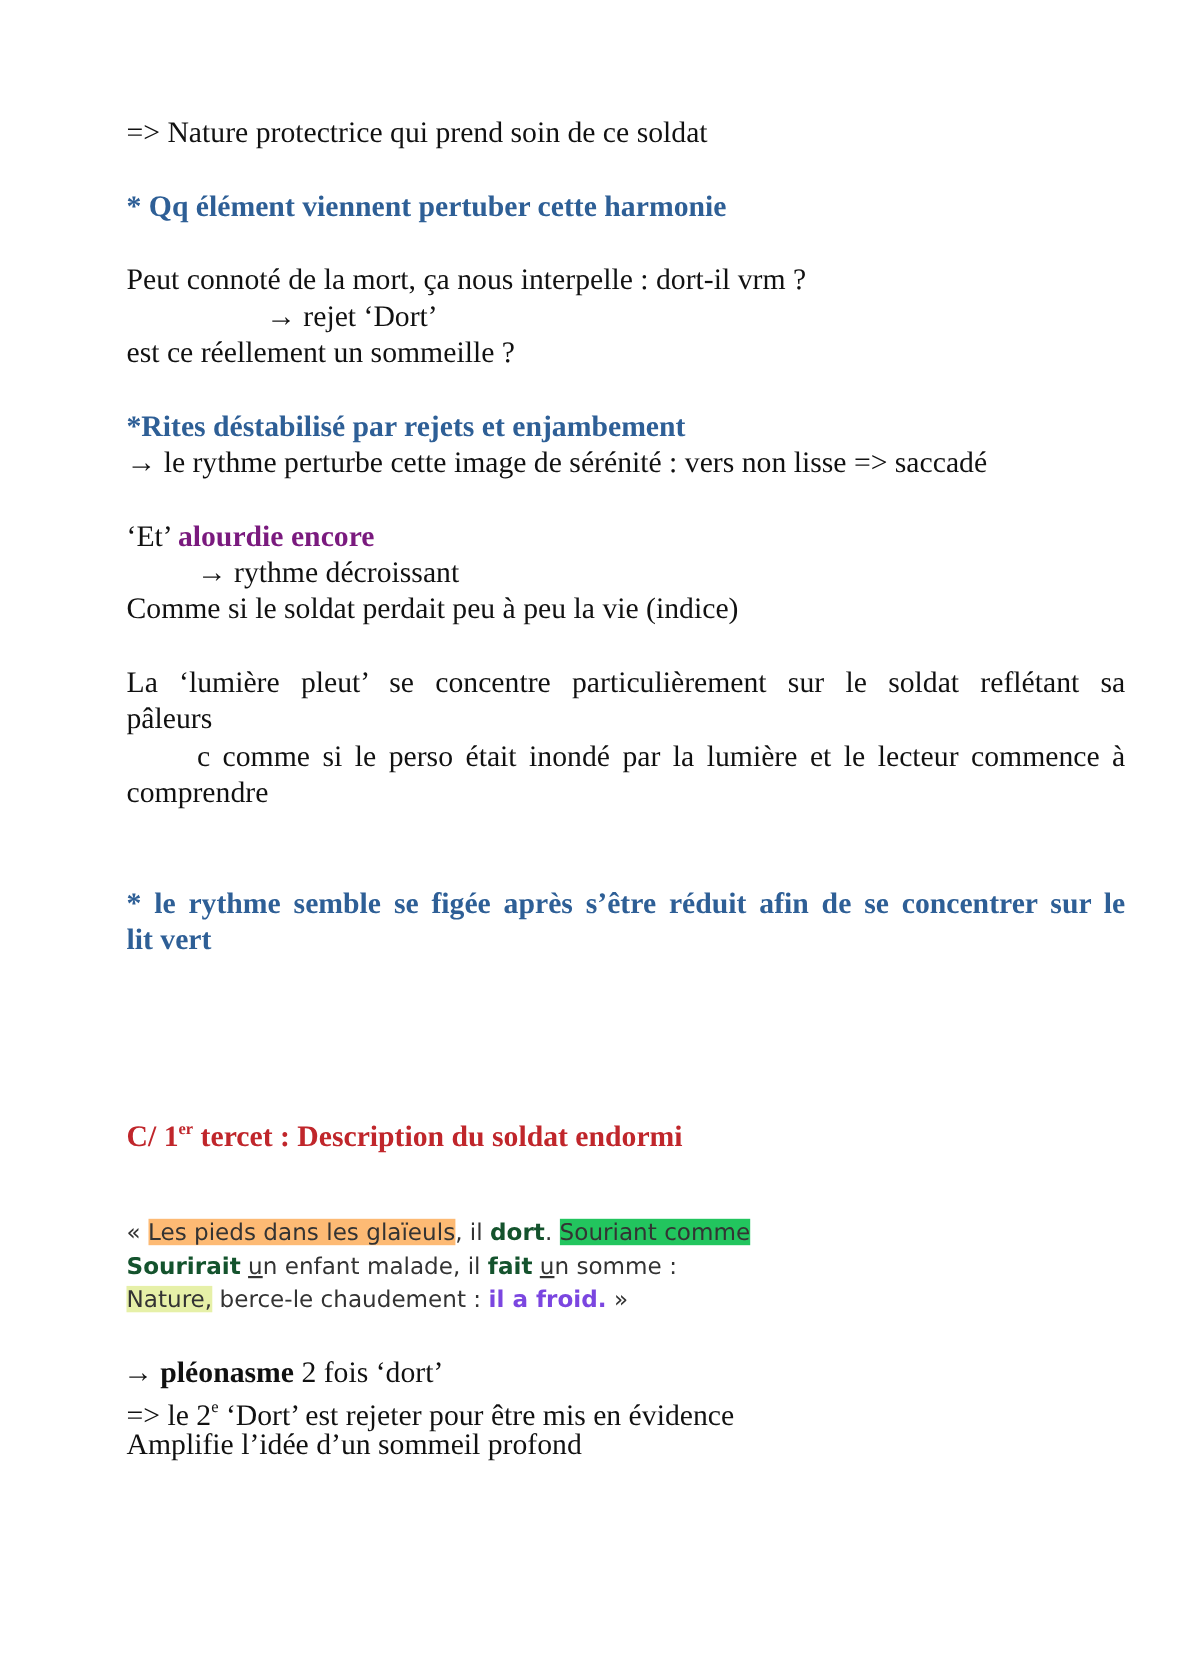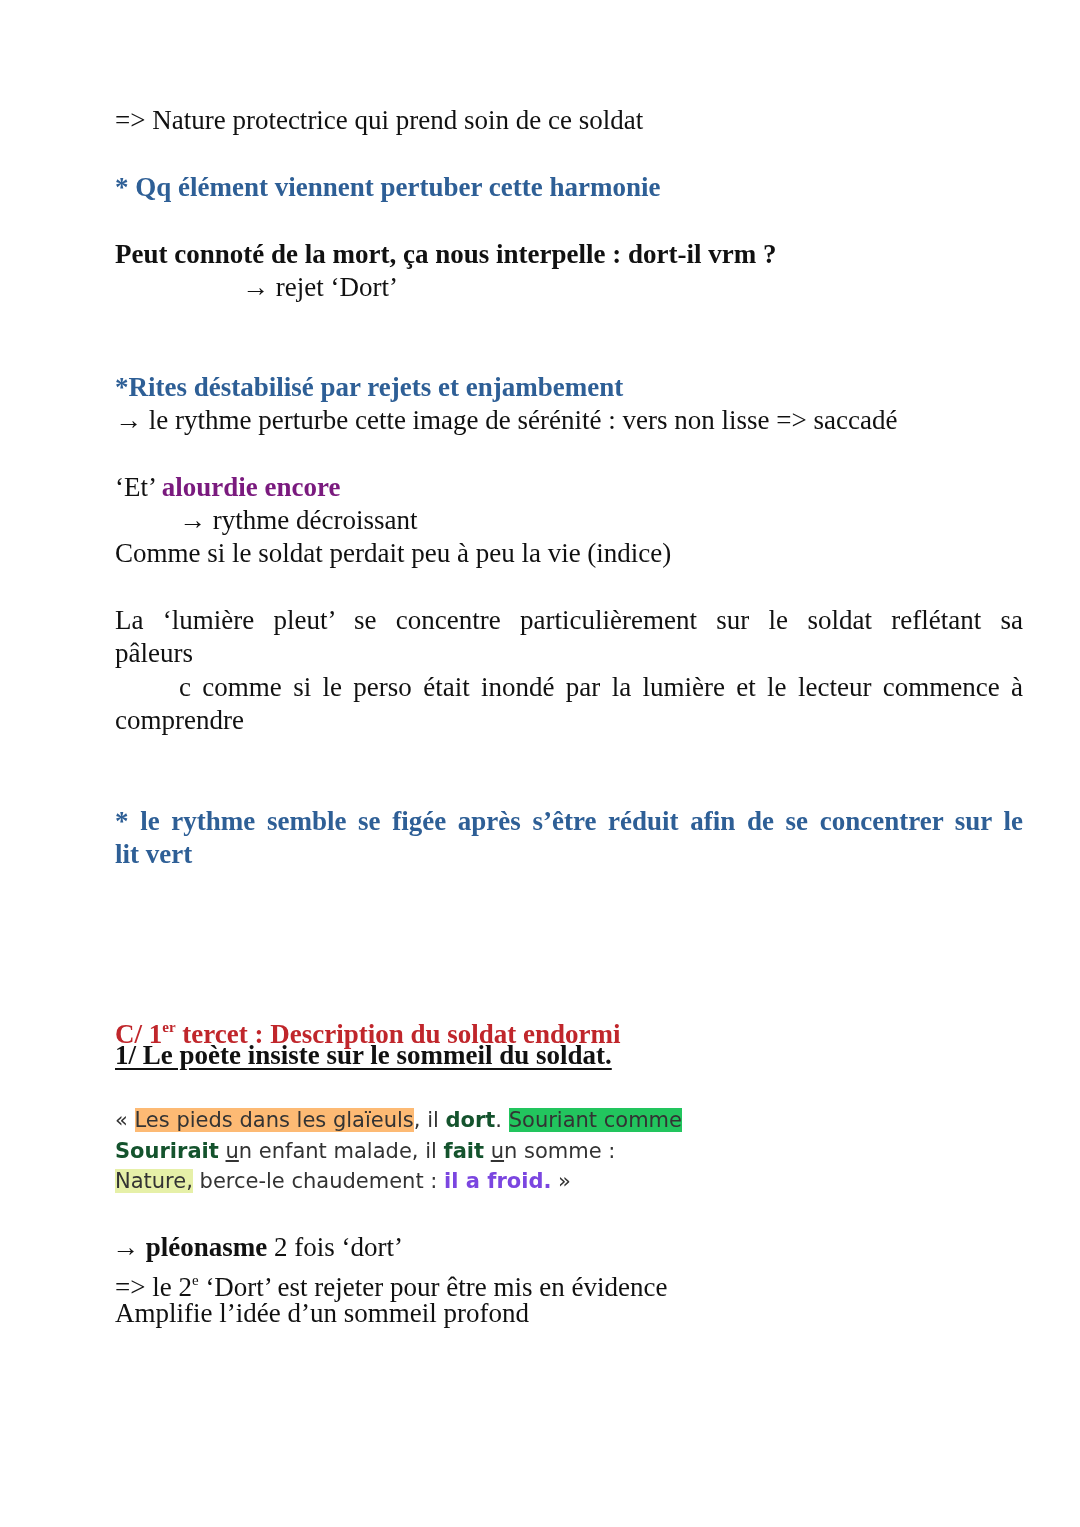--- a/index.html
+++ b/index.html
@@ -44,22 +44,23 @@
   </style>
 </head>
 <body>
 
 <div class="page">
 
   <div class="line" style="top:104px;">=&gt; Nature protectrice qui prend soin de ce soldat</div>
 
   <div class="line blue" style="top:171px;">* Qq élément viennent pertuber cette harmonie</div>
 
-  <div class="line" style="top:238px;font-weight:bold;">Peut connoté de la mort, ça nous interpelle : dort-il vrm ?</div>
+  <div class="line" style="top:238px;">Peut connoté de la mort, ça nous interpelle : dort-il vrm ?</div>
   <div class="line" style="top:271px; left:230px;">→ rejet ‘Dort’</div>
+  <div class="line" style="top:304px;">est ce réellement un sommeille ?</div>
 
   <div class="line blue" style="top:371px;">*Rites déstabilisé par rejets et enjambement</div>
   <div class="line" style="top:404px;">→ le rythme perturbe cette image de sérénité : vers non lisse =&gt; saccadé</div>
 
   <div class="line" style="top:471px;">
     <span>‘Et’ </span><span class="purple">alourdie encore</span>
   </div>
   <div class="line" style="top:504px; left:167px;">→ rythme décroissant</div>
   <div class="line" style="top:537px;">Comme si le soldat perdait peu à peu la vie (indice)</div>
 
@@ -68,21 +69,20 @@
   <div class="line just" style="top:671px; left:167px; width:844px;">c comme si le perso était inondé par la lumière et le lecteur commence à</div>
   <div class="line" style="top:704px;">comprendre</div>
 
   <div class="line blue just" style="top:805px;">* le rythme semble se figée après s’être réduit afin de se concentrer sur le</div>
   <div class="line blue" style="top:838px;">lit vert</div>
 
   <div class="line red" style="top:972px;margin-top:39px;">
     <span>C/  1</span><span class="sup">er</span><span> tercet : Description du soldat endormi</span>
   </div>
 
-  <div class="line bold underline" style="top:1039px;">1/ Le  poète insiste sur le sommeil du soldat.</div>
 
   <div class="quote" style="top:1105px;">
     <span>« </span><span class="hl-pink">Les pieds dans les glaïeuls</span><span>, il </span><span class="q-purple">dort</span><span>. </span><span class="hl-blue">Souriant comme</span>
   </div>
   <div class="quote" style="top:1136px;">
     <span class="q-purple">Sourirait</span> <span class="u">u</span><span>n enfant malade, il </span><span class="q-purple">fait</span> <span class="u">u</span><span>n somme :</span>
   </div>
   <div class="quote" style="top:1166px;">
     <span class="hl-yellow">Nature,</span><span> berce-le chaudement : </span><span class="q-violet">il a froid.</span><span> »</span>
   </div>

